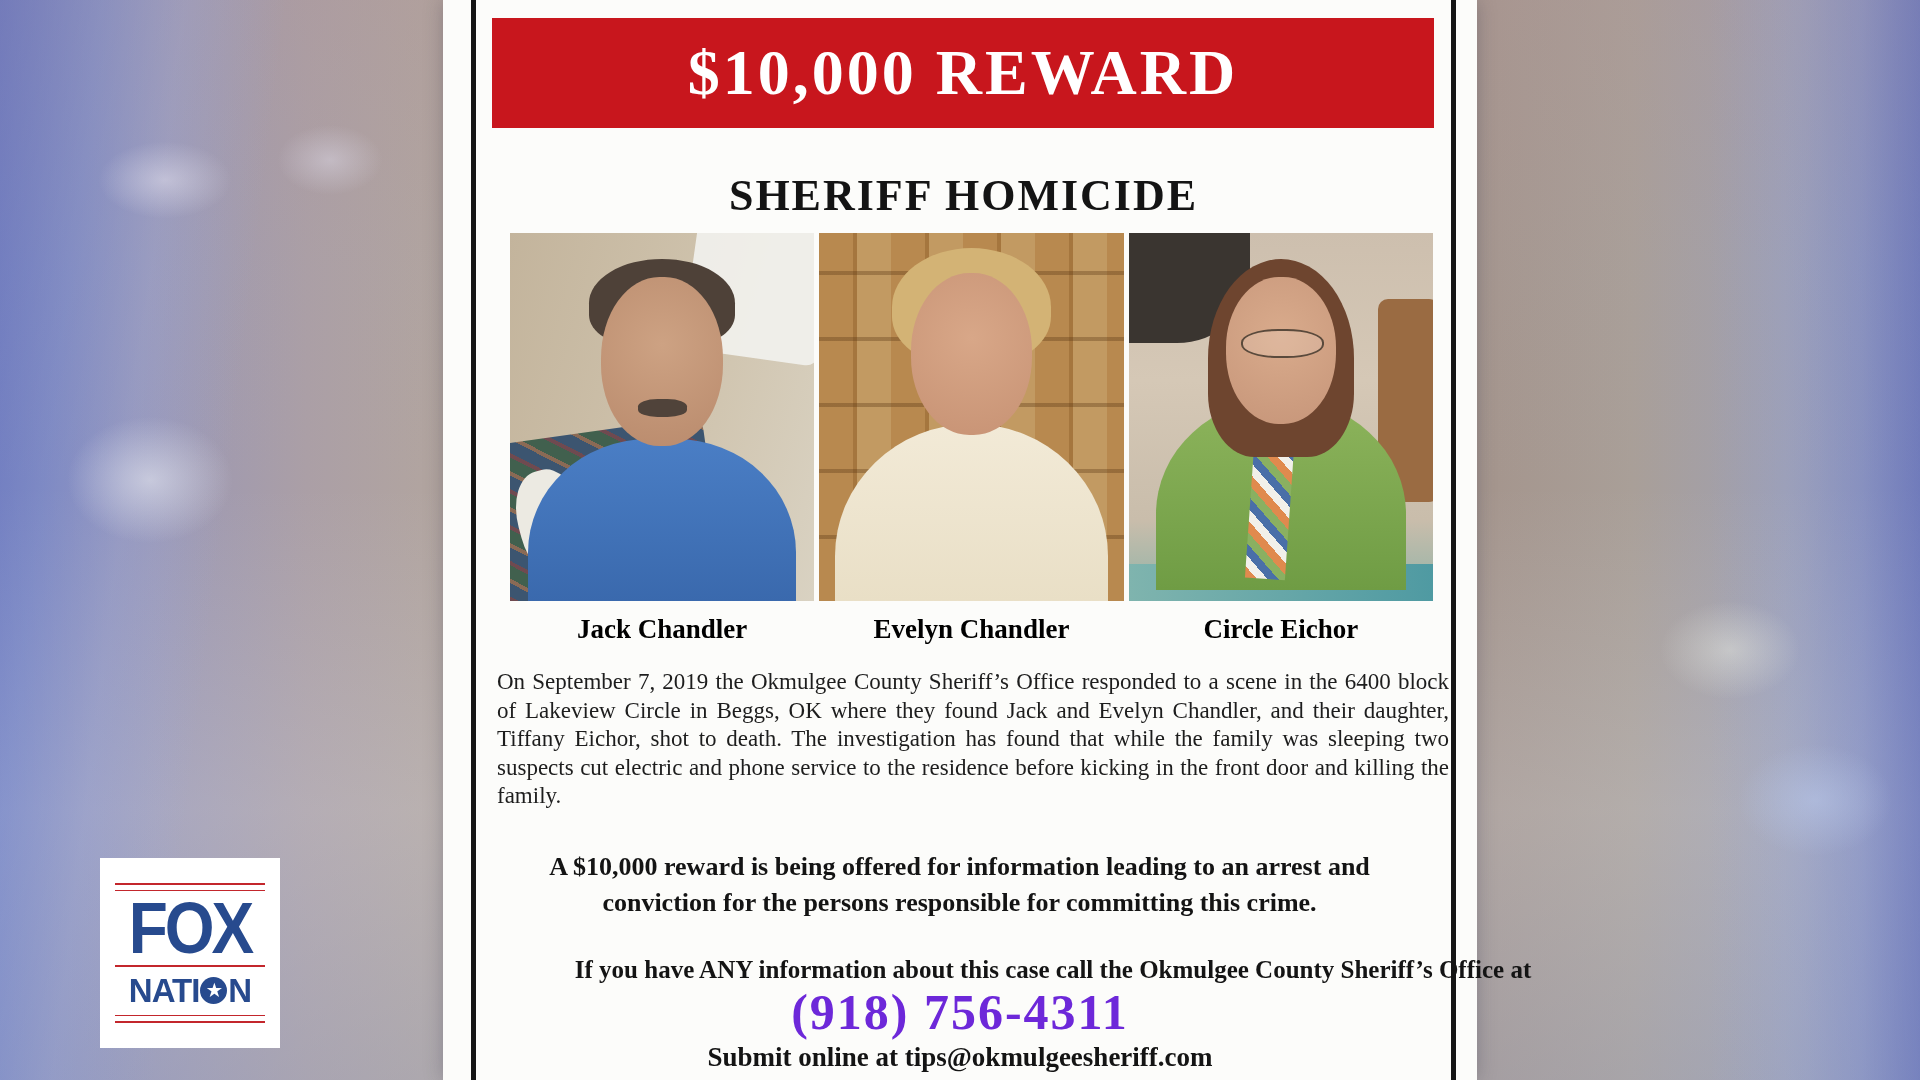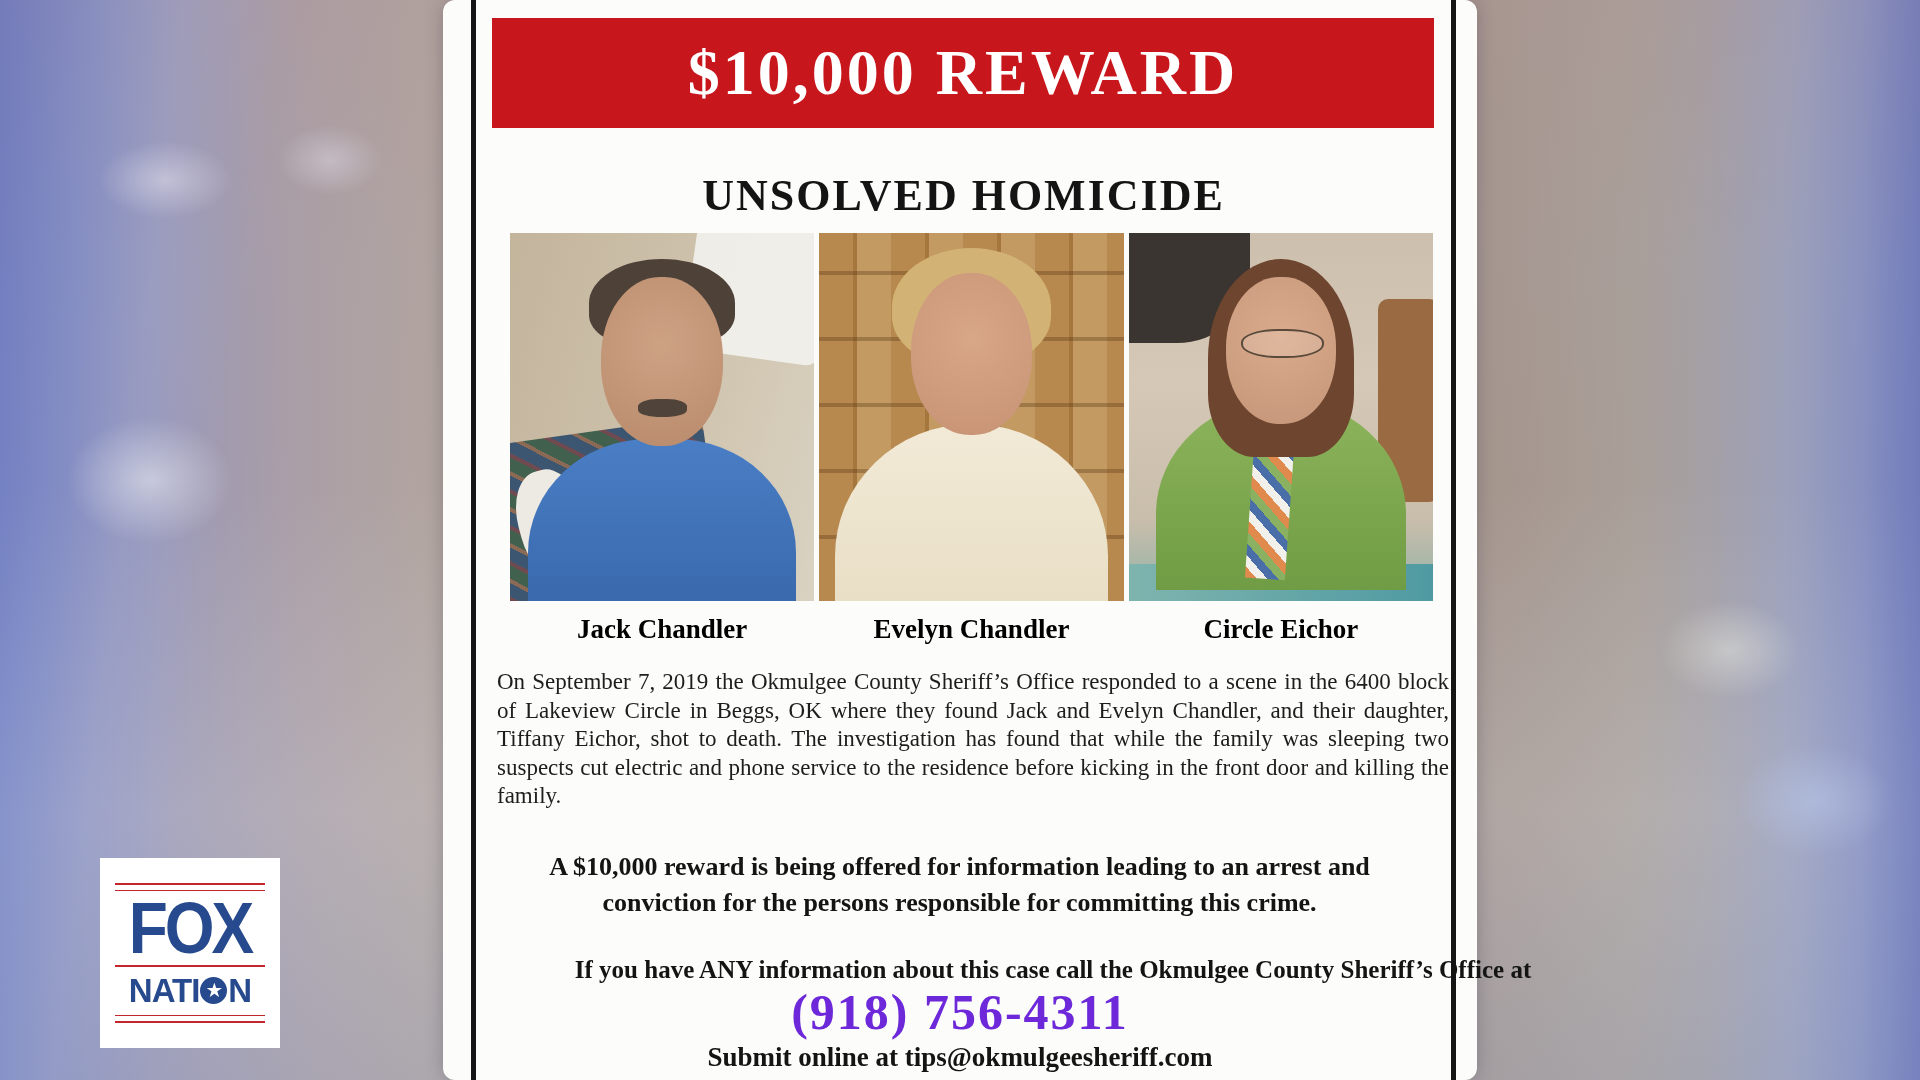--- a/index.html
+++ b/index.html
@@ -11,21 +11,21 @@
       radial-gradient(ellipse 75px 50px at 330px 160px, rgba(218,214,228,.5) 0%, rgba(218,214,228,0) 70%),
       radial-gradient(ellipse 115px 88px at 150px 480px, rgba(230,232,240,.6) 0%, rgba(230,232,240,0) 72%),
       radial-gradient(ellipse 100px 70px at 1730px 650px, rgba(228,230,222,.5) 0%, rgba(228,230,222,0) 70%),
       radial-gradient(ellipse 110px 80px at 1815px 800px, rgba(185,200,235,.55) 0%, rgba(185,200,235,0) 70%),
       linear-gradient(97deg, rgba(90,110,200,.5) 0%, rgba(110,140,225,.35) 5%, rgba(150,170,230,.25) 9%, rgba(150,170,230,0) 14%),
       linear-gradient(to left, rgba(95,110,190,.5) 0%, rgba(120,140,215,.3) 3%, rgba(140,160,225,.2) 6%, rgba(140,160,225,0) 11%),
       linear-gradient(to bottom, rgba(175,150,150,.30) 0%, rgba(170,160,165,.10) 25%, rgba(255,255,255,0) 45%, rgba(210,215,225,.25) 75%, rgba(165,175,200,.35) 100%),
       linear-gradient(to right, #7f83b5 0%, #9a97b5 8%, #ab9fa6 16%, #b2a59f 23%, #a5968e 78%, #a99f98 85%, #9fa0b2 93%, #8289b8 100%);
   }
   
-  .poster{position:absolute;left:443px;top:0;width:1034px;height:1080px;background:#fcfcfa;box-shadow:0 0 18px rgba(40,40,60,.28);border-radius:12px;}
+  .poster{position:absolute;left:443px;top:0;width:1034px;height:1080px;background:#fcfcfa;box-shadow:0 0 18px rgba(40,40,60,.28);}
   .frame-l,.frame-r{position:absolute;top:0;bottom:0;width:5px;background:#151515;}
   .frame-l{left:28px;} .frame-r{left:1008px;}
   .banner{position:absolute;left:49px;top:18px;width:942px;height:110px;background:#c8161d;display:flex;align-items:center;justify-content:center;}
   .banner-text{color:#fff;font-size:64px;font-weight:bold;letter-spacing:3px;white-space:nowrap;}
   .poster-title{position:absolute;left:33px;top:170px;width:975px;text-align:center;font-size:44px;font-weight:bold;letter-spacing:2px;color:#141414;white-space:nowrap;}
   .photo-row{position:absolute;left:67px;top:233px;width:923px;height:368px;display:flex;gap:5px;}
   .photo{position:relative;flex:1;overflow:hidden;}
   .caption-row{position:absolute;left:67px;top:614px;width:923px;display:flex;gap:5px;}
   .caption{flex:1;text-align:center;font-size:27px;font-weight:bold;color:#000000;}
   .body-par{position:absolute;left:54px;top:668px;width:952px;font-size:23px;line-height:28.5px;color:#1d1d1d;text-align:justify;}
@@ -79,21 +79,21 @@
   <div class="bg"></div>
 
   <div class="poster">
     <div class="frame-l"></div>
     <div class="frame-r"></div>
 
     <div class="banner">
       <span class="banner-text">$10,000 REWARD</span>
     </div>
 
-    <div class="poster-title">UNSOLVED HOMICIDE</div>
+    <div class="poster-title">SHERIFF HOMICIDE</div>
 
     <div class="photo-row">
       <div class="photo ph-jack">
         <div class="shape jack-couch"></div>
         <div class="shape jack-paper"></div>
         <div class="shape jack-tissue"></div>
         <div class="shape jack-torso"></div>
         <div class="shape jack-hair"></div>
         <div class="shape jack-head"></div>
         <div class="shape jack-stache"></div>

